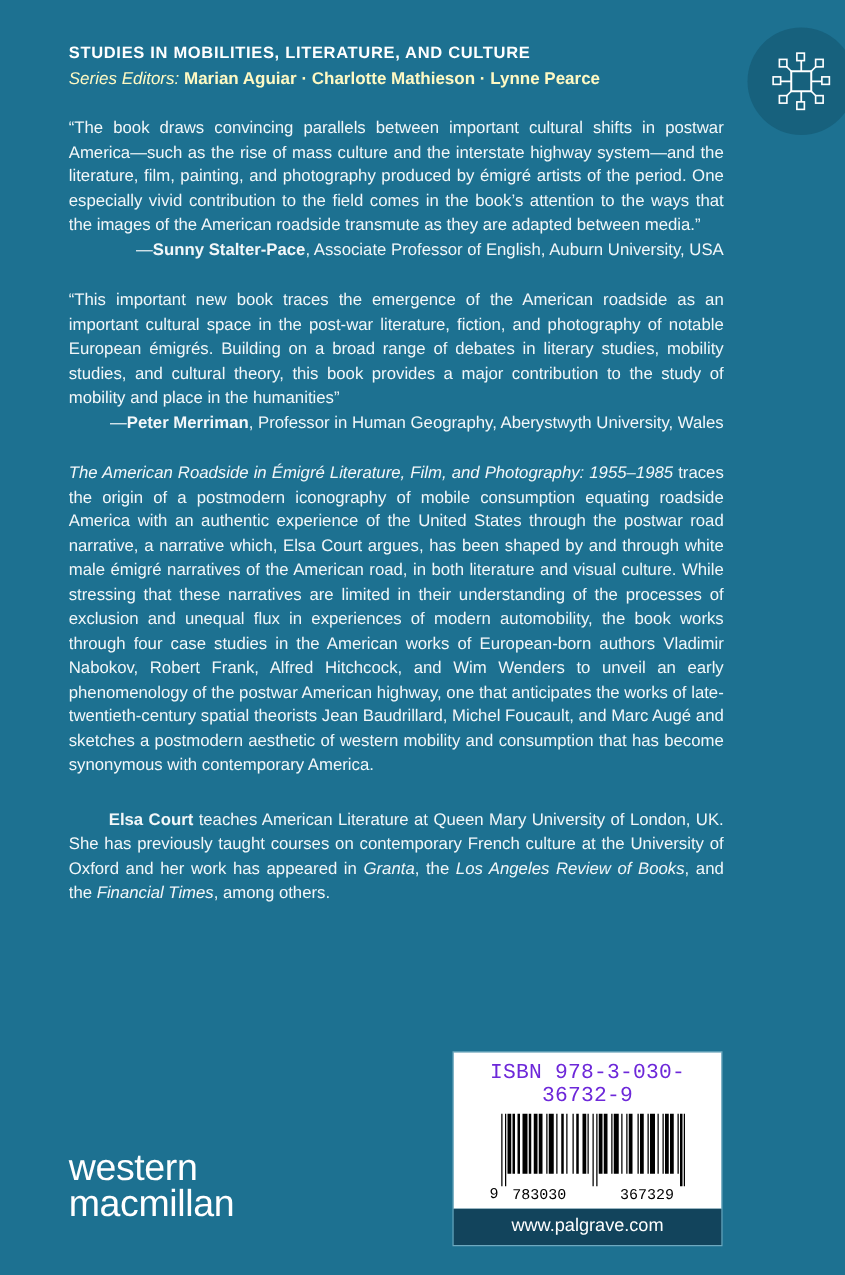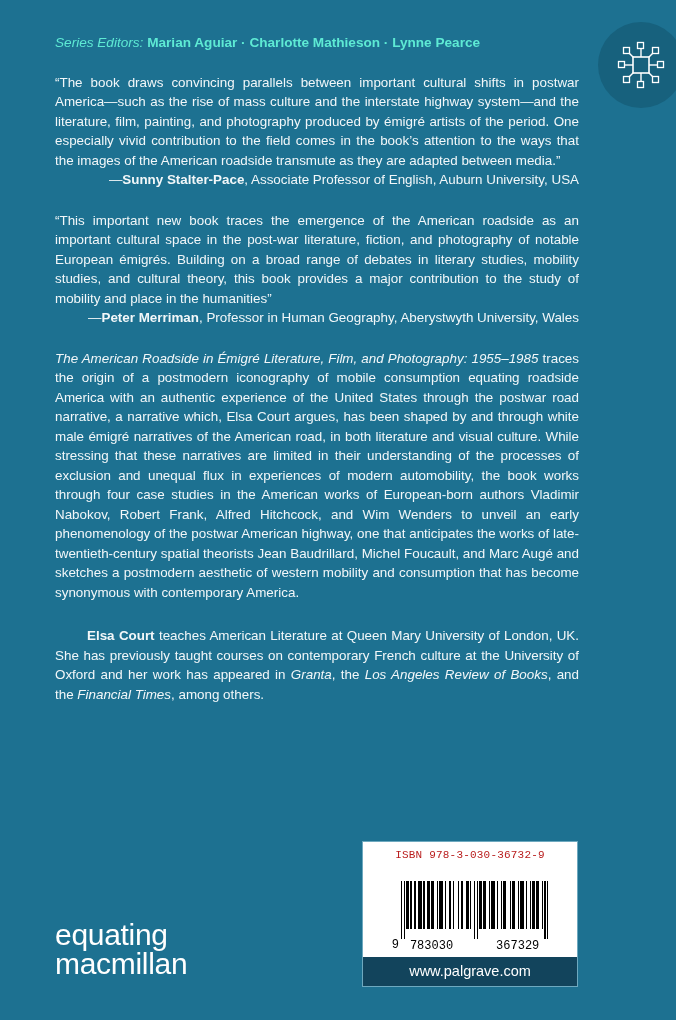--- a/index.html
+++ b/index.html
@@ -46,21 +46,21 @@
     letter-spacing: 0.55px;
     line-height: 1.25;
     margin: 0 0 3px 0;
     color: #ffffff;
   }
   #series-editors {
     font-size: 13.6px;
     line-height: 1.3;
     margin: 0 0 21px 0;
     font-weight: bold;
-    color: #5eead4;
+    color: #fef9c3;
   }
   #series-editors .lbl {
     font-style: italic;
     font-weight: normal;
   }
 
   
   .quote-block {
     font-size: 13.4px;
     line-height: 1.455;
@@ -128,25 +128,25 @@
     width: 216px;
     border: 1px solid #6ea9bf;
     box-sizing: border-box;
   }
   #isbn-white {
     background: #ffffff;
     padding: 7px 10px 5px 10px;
   }
   #isbn-text {
     text-align: center;
-    color: #b91c1c;
+    color: #6d28d9;
     font-family: "Liberation Mono", "DejaVu Sans Mono", monospace;
-    font-size: 11px;
+    font-size: 17px;
     letter-spacing: 0.2px;
-    margin-bottom: 20px;
+    margin-bottom: 4px;
   }
   #barcode-wrap {
     display: flex;
     align-items: flex-end;
     justify-content: center;
     padding: 0 2px;
   }
   #barcode-lead {
     color: #000;
     font-family: "Liberation Mono", "DejaVu Sans Mono", monospace;
@@ -207,41 +207,42 @@
         <rect x="37.5" y="37.5" width="6" height="6"></rect>
         <rect x="8.5" y="37.5" width="6" height="6"></rect>
         <rect x="37.5" y="8.5" width="6" height="6"></rect>
       </g>
     </svg>
   </span>
 </div>
 
 <div id="content">
 
+  <div id="series-title">STUDIES IN MOBILITIES, LITERATURE, AND CULTURE</div>
 
   <div id="series-editors"><span class="lbl">Series Editors:</span> <span>Marian Aguiar · Charlotte Mathieson · Lynne Pearce</span></div>
 
   <div class="quote-block">
     <span>“The book draws convincing parallels between important cultural shifts in postwar America—such as the rise of mass culture and the interstate highway system—and the literature, film, painting, and photography produced by émigré artists of the period. One especially vivid contribution to the field comes in the book’s attention to the ways that the images of the American roadside transmute as they are adapted between media.”</span>
     <span class="attrib"><span>—</span><b>Sunny Stalter-Pace</b><span>, Associate Professor of English, Auburn University, USA</span></span>
   </div>
 
   <div class="quote-block">
     <span>“This important new book traces the emergence of the American roadside as an important cultural space in the post-war literature, fiction, and photography of notable European émigrés. Building on a broad range of debates in literary studies, mobility studies, and cultural theory, this book provides a major contribution to the study of mobility and place in the humanities”</span>
     <span class="attrib"><span>—</span><b>Peter Merriman</b><span>, Professor in Human Geography, Aberystwyth University, Wales</span></span>
   </div>
 
   <div id="book-blurb"><span class="booktitle">The American Roadside in Émigré Literature, Film, and Photography: 1955–1985</span><span> traces the origin of a postmodern iconography of mobile consumption equating roadside America with an authentic experience of the United States through the postwar road narrative, a narrative which, Elsa Court argues, has been shaped by and through white male émigré narratives of the American road, in both literature and visual culture. While stressing that these narratives are limited in their understanding of the processes of exclusion and unequal flux in experiences of modern automobility, the book works through four case studies in the American works of European-born authors Vladimir Nabokov, Robert Frank, Alfred Hitchcock, and Wim Wenders to unveil an early phenomenology of the postwar American highway, one that anticipates the works of late-twentieth-century spatial theorists Jean Baudrillard, Michel Foucault, and Marc Augé and sketches a postmodern aesthetic of western mobility and consumption that has become synonymous with contemporary America.</span></div>
 
   <div id="author-bio"><b>Elsa Court</b><span> teaches American Literature at Queen Mary University of London, UK. She has previously taught courses on contemporary French culture at the University of Oxford and her work has appeared in </span><i>Granta</i><span>, the </span><i>Los Angeles Review of Books</i><span>, and the </span><i>Financial Times</i><span>, among others.</span></div>
 
 </div>
 
 <div id="publisher-logo">
-  <span class="pl-1">equating</span>
+  <span class="pl-1">western</span>
   <span class="pl-2">macmillan</span>
 </div>
 
 <div id="isbn-block">
   <div id="isbn-white">
     <div id="isbn-text">ISBN 978-3-030-36732-9</div>
     <div id="barcode-wrap">
       <span id="barcode-lead">9</span>
       <div id="barcode-main">
         <div id="bars">

